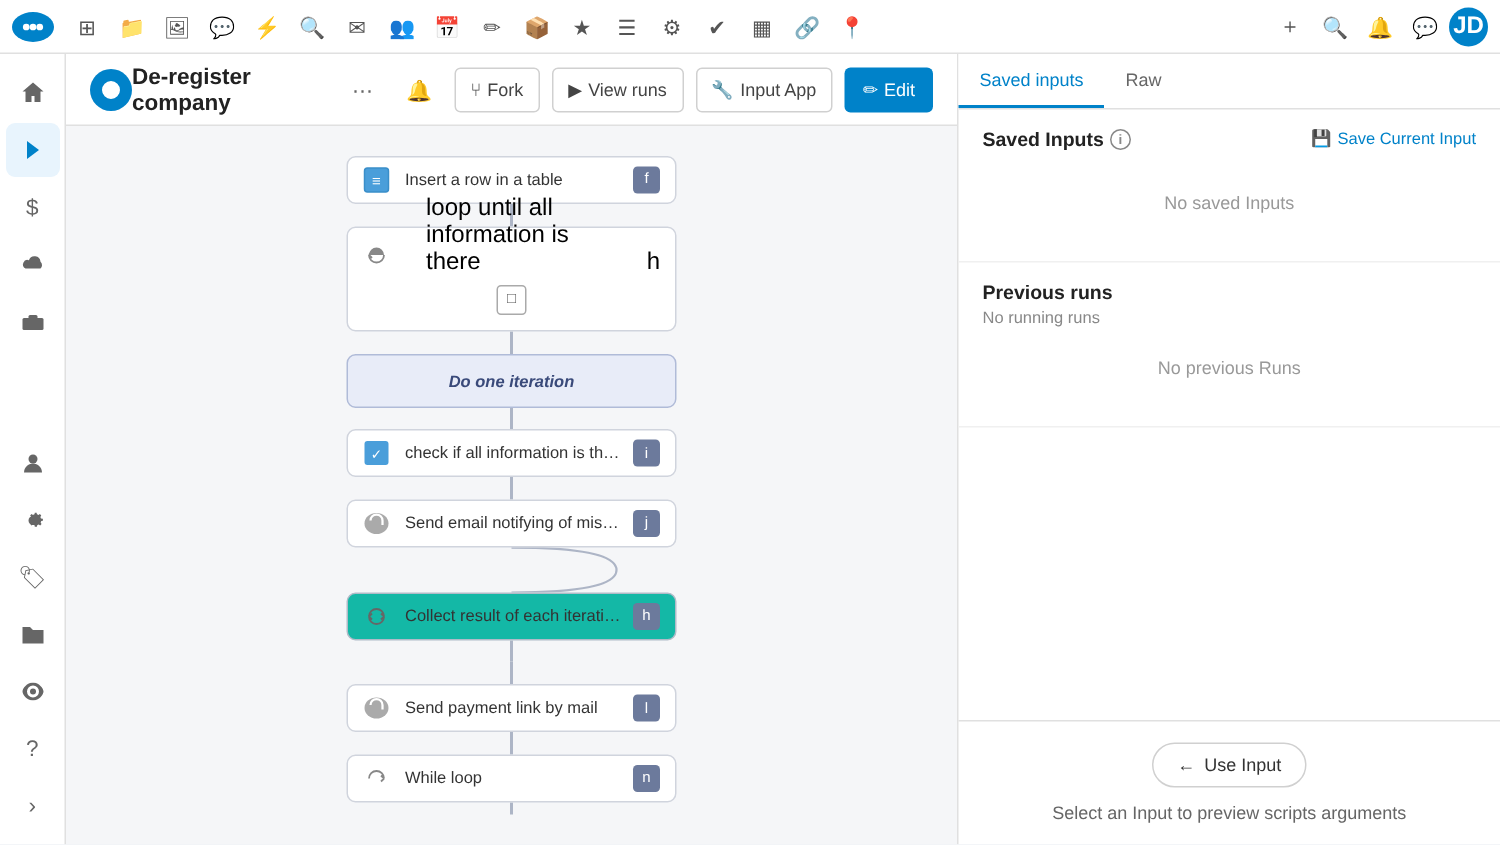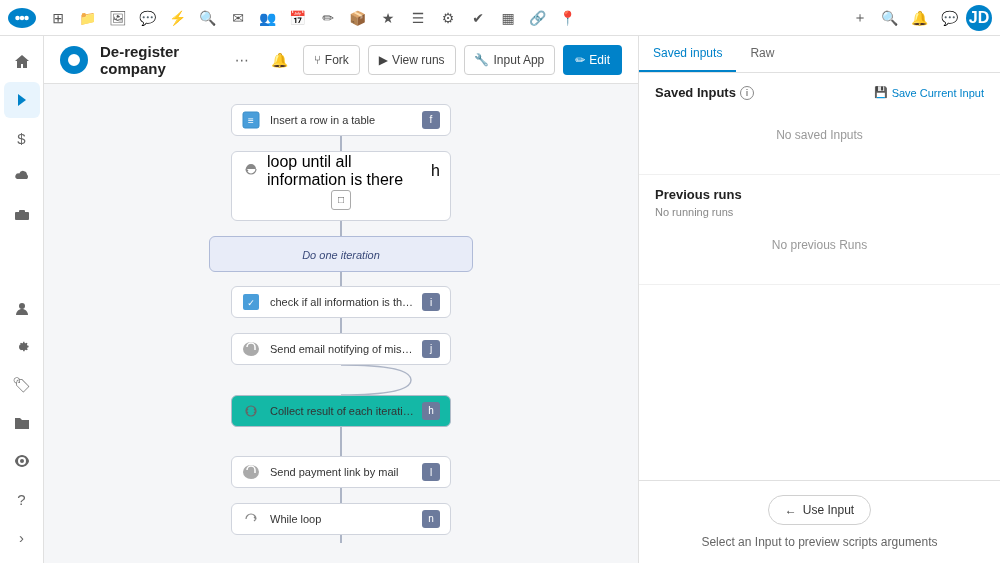--- a/index.html
+++ b/index.html
@@ -85,21 +85,20 @@
     }
 
     
     .flow-header {
       height: 48px;
       background: #fff;
       border-bottom: 1px solid #e0e0e0;
       display: flex;
       align-items: center;
       padding: 0 16px;
-      gap: 12px;
       flex-shrink: 0;
     }
     .flow-header .app-icon {
       width: 28px; height: 28px;
       background: #0082c9;
       border-radius: 50%;
       display: flex; align-items: center; justify-content: center;
       color: #fff; font-size: 12px;
     }
     .flow-title {
@@ -201,23 +200,23 @@
     
     .loop-node {
       background: #fff;
       border: 1px solid #d0d4dd;
       border-radius: 6px;
       width: 280px;
       position: relative;
     }
     .loop-node-header {
       display: flex;
-      align-items: center;
+      align-items: flex-end;
       padding: 6px 10px;
-      gap: 7px;
+      gap: 24px;
       height: 38px;
     }
     .loop-node-body {
       padding: 0 0 10px 0;
       display: flex;
       flex-direction: column;
       align-items: center;
     }
     .loop-expand-btn {
       width: 20px; height: 20px;
@@ -225,24 +224,25 @@
       display: flex; align-items: center; justify-content: center;
       font-size: 10px; cursor: pointer; color: #555;
       background: #fff;
     }
 
     
     .group-node {
       background: #e8ecf8;
       border: 1px solid #b0bbd8;
       border-radius: 6px;
-      width: 264px;
+      width: 220px;
       padding: 8px 14px;
       text-align: center;
       cursor: pointer;
+      font-weight: bold;
     }
     .group-node-label {
       font-size: 11px;
       color: #3a4a7a;
       font-style: italic;
     }
 
     
     .right-panel {
       width: 362px;

